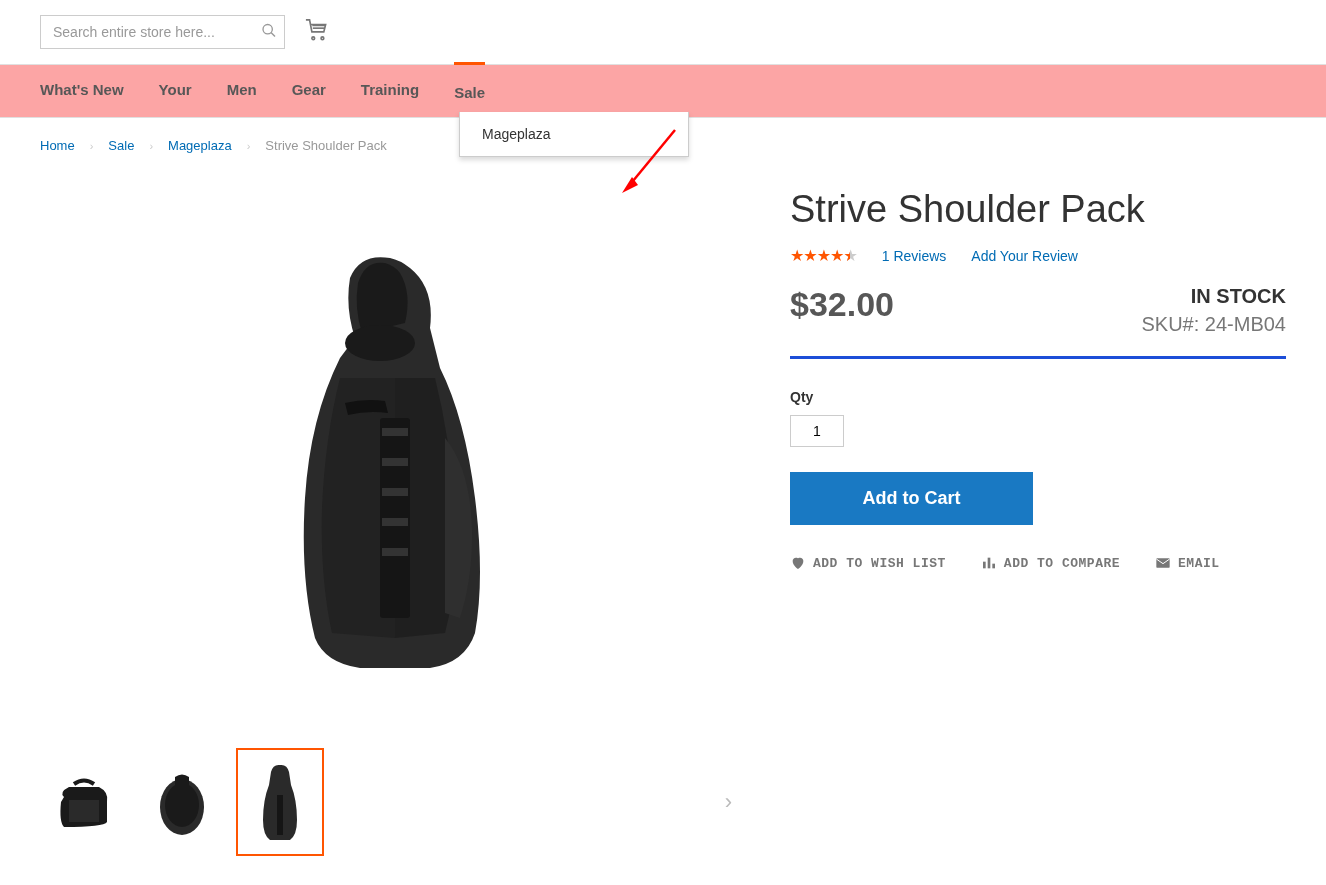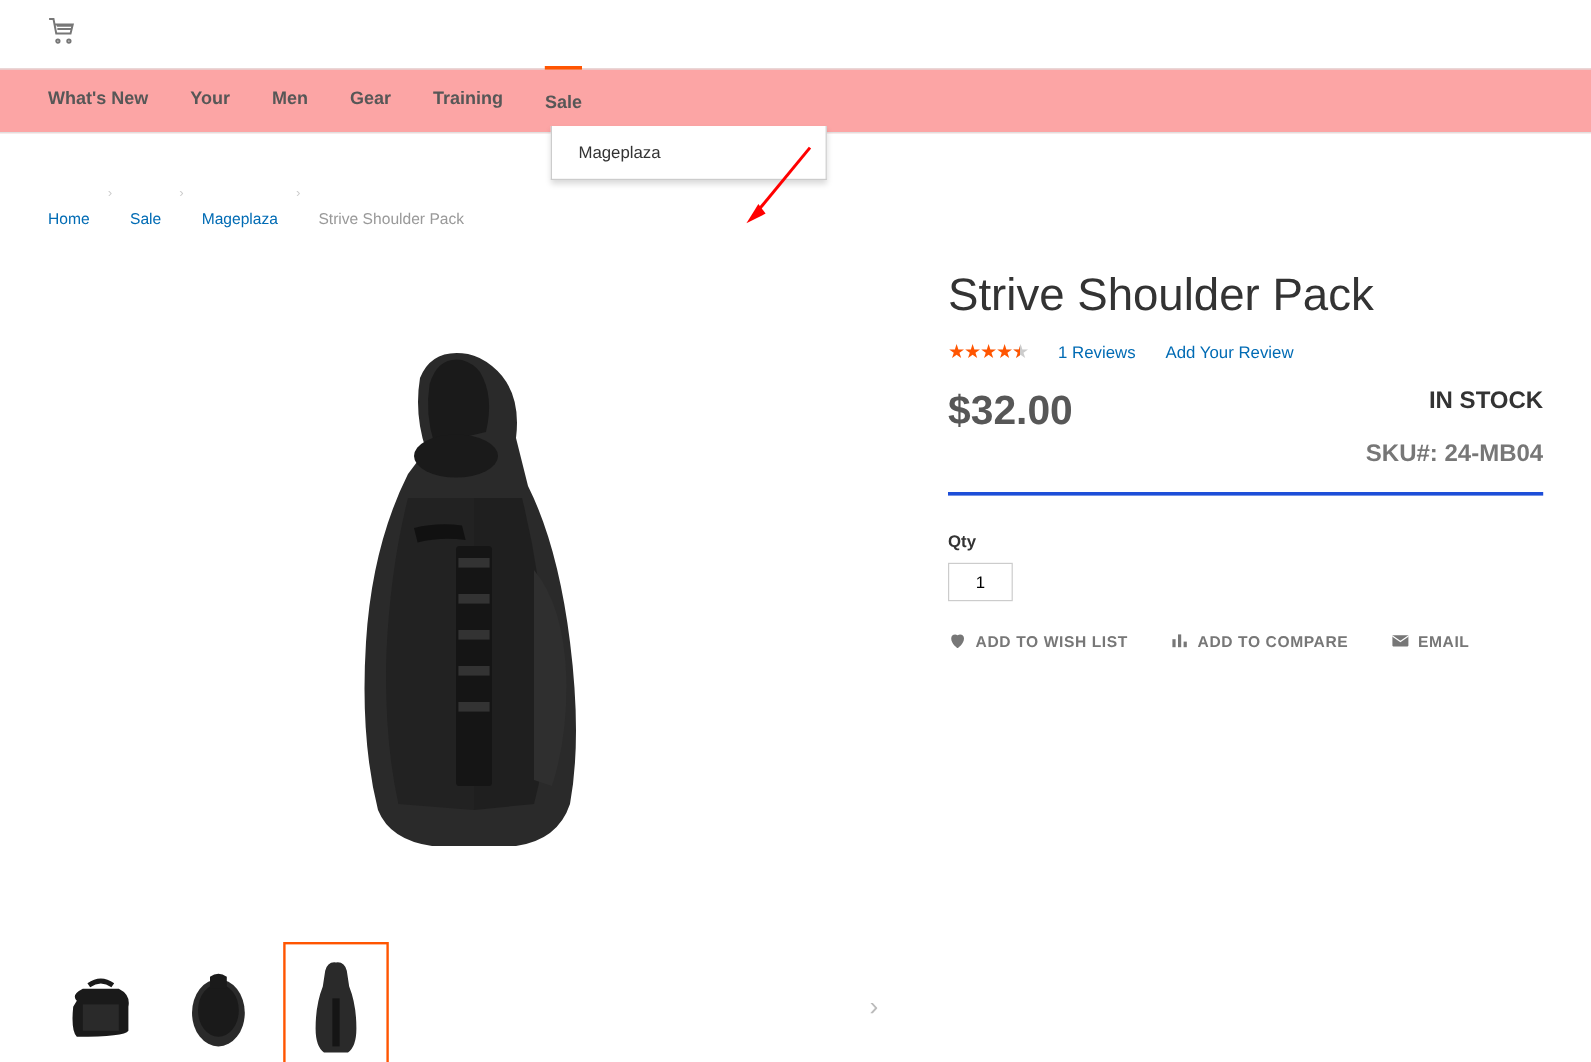--- a/index.html
+++ b/index.html
@@ -14,54 +14,63 @@
 .search-input::placeholder { color: #999; }
 .search-btn { position: absolute; right: 8px; top: 50%; transform: translateY(-50%); background: none; border: none; cursor: pointer; }
 .cart-icon { cursor: pointer; color: #777; }
 .nav-bar { background: #fca5a5; border-top: 1px solid #e0e0e0; border-bottom: 1px solid #e0e0e0; padding: 0 40px; position: relative; }
 .nav-list { display: flex; list-style: none; gap: 35px; }
 .nav-item { padding: 16px 0; font-size: 15px; font-weight: 600; color: #575757; cursor: pointer; position: relative; }
 .nav-item.active { border-top: 3px solid #ff5501; margin-top: -3px; padding-top: 19px; }
 .dropdown { position: absolute; top: 47px; left: 459px; width: 230px; background: #fff; border: 1px solid #ccc; border-top: none; box-shadow: 0 3px 5px rgba(0,0,0,0.15); z-index: 10; }
 .dropdown-item { padding: 14px 22px; font-size: 14px; color: #333; cursor: pointer; }
 .breadcrumbs { display: flex; align-items: center; gap: 15px; padding: 20px 40px 25px; font-size: 13px; }
-.crumb { color: #006bb4; cursor: pointer; margin-top: 44px; }
+.crumb { color: #006bb4; cursor: pointer; }
 .crumb.current { color: #999; cursor: default; }
 .crumb-sep { color: #ccc; font-size: 11px; }
 .main { display: flex; padding: 0 40px; gap: 50px; }
 .gallery { flex: 0 0 700px; }
 .product-image { width: 700px; height: 560px; display: flex; align-items: center; justify-content: center; }
 .thumbnails { display: flex; gap: 10px; margin-top: 10px; align-items: center; }
 .thumb { width: 88px; height: 108px; display: flex; align-items: center; justify-content: center; cursor: pointer; border: 1px solid transparent; }
 .thumb.active { border: 2px solid #ff5501; }
 .thumb-nav { margin-left: auto; padding: 8px; cursor: pointer; color: #bbb; font-size: 22px; }
 .product-info { flex: 1; padding-top: 10px; }
 .product-title { font-size: 38px; font-weight: 300; color: #333; margin-bottom: 15px; }
 .rating-row { display: flex; align-items: center; gap: 25px; margin-bottom: 20px; }
 .stars { color: #ff5501; font-size: 16px; letter-spacing: -1px; }
 .review-link { color: #006bb4; font-size: 14px; cursor: pointer; }
 .price-row { display: flex; justify-content: space-between; align-items: flex-start; border-bottom: 3px solid #1d4ed8; padding-bottom: 20px; margin-bottom: 30px; }
 .price { font-size: 34px; font-weight: 600; color: #575757; }
 .stock-block { text-align: right; font-size: 20px; }
 .stock-status { font-weight: 700; color: #333; }
-.sku-row { color: #777; margin-top: 21px; font-weight: bold; }
+.sku-row { color: #777; margin-top: 5px; }
 .sku-label { color: #777; }
 .qty-label { font-size: 14px; font-weight: 600; color: #333; margin-bottom: 10px; }
 .qty-input { width: 54px; height: 32px; text-align: center; border: 1px solid #ccc; font-size: 14px; margin-bottom: 25px; }
 .add-cart-btn { background: #1979c3; color: #fff; border: none; padding: 16px 60px; font-size: 18px; font-weight: 600; cursor: pointer; margin-bottom: 30px; width: 243px; }
-.action-links { display: flex; gap: 35px; }
+.action-links { display: flex; gap: 35px; font-family: Liberation Mono, monospace; }
 .action-link { display: flex; align-items: center; gap: 7px; color: #777; font-size: 13px; font-weight: 600; letter-spacing: 0.5px; cursor: pointer; }
 .arrow-annotation { position: absolute; top: 60px; left: 620px; z-index: 20; pointer-events: none; }
 svg.icon-sm { width: 16px; height: 16px; }
 </style>
 </head>
 <body>
 
 <div class="header">
   <div class="header-right">
+    <div class="search-box">
+      <input class="search-input" type="text" placeholder="Search entire store here..." style="">
+      <button class="search-btn">
+        <svg class="icon-sm" viewBox="0 0 24 24" fill="none" stroke="#999" stroke-width="2">
+            <circle cx="10" cy="10" r="7"></circle>
+            <line x1="21" y1="21" x2="15" y2="15"></line>
+          </svg>
+      </button>
+    </div>
     <div class="cart-icon">
       <svg width="22" height="22" viewBox="0 0 24 24" fill="none" stroke="#777" stroke-width="1.8">
           <circle cx="9" cy="21" r="1.5"></circle>
           <circle cx="19" cy="21" r="1.5"></circle>
           <path d="M1 1h4l2.5 13h13l2-8H6"></path>
           <line x1="8" y1="7" x2="22" y2="7"></line>
           <line x1="8.5" y1="10" x2="21.5" y2="10"></line>
         </svg>
     </div>
   </div>
@@ -155,20 +164,21 @@
       <div class="stock-block">
         <div class="stock-status">IN STOCK</div>
         <div class="sku-row">
           <span class="sku-label">SKU#:</span>
           <span>24-MB04</span>
         </div>
       </div>
     </div>
     <div class="qty-label">Qty</div>
     <input class="qty-input" type="text" value="1" style=""><br>
+    <button class="add-cart-btn">Add to Cart</button>
     <div class="action-links">
       <div class="action-link">
         <svg class="icon-sm" viewBox="0 0 24 24" fill="#777">
             <path d="M12 21s-8-5-8-12c0-3 2-5 5-5 2 0 3 1 3 1s1-1 3-1c3 0 5 2 5 5 0 7-8 12-8 12z"></path>
           </svg>
         <span>ADD TO WISH LIST</span>
       </div>
       <div class="action-link">
         <svg class="icon-sm" viewBox="0 0 24 24" fill="#777">
             <rect x="3" y="10" width="4" height="10"></rect>

